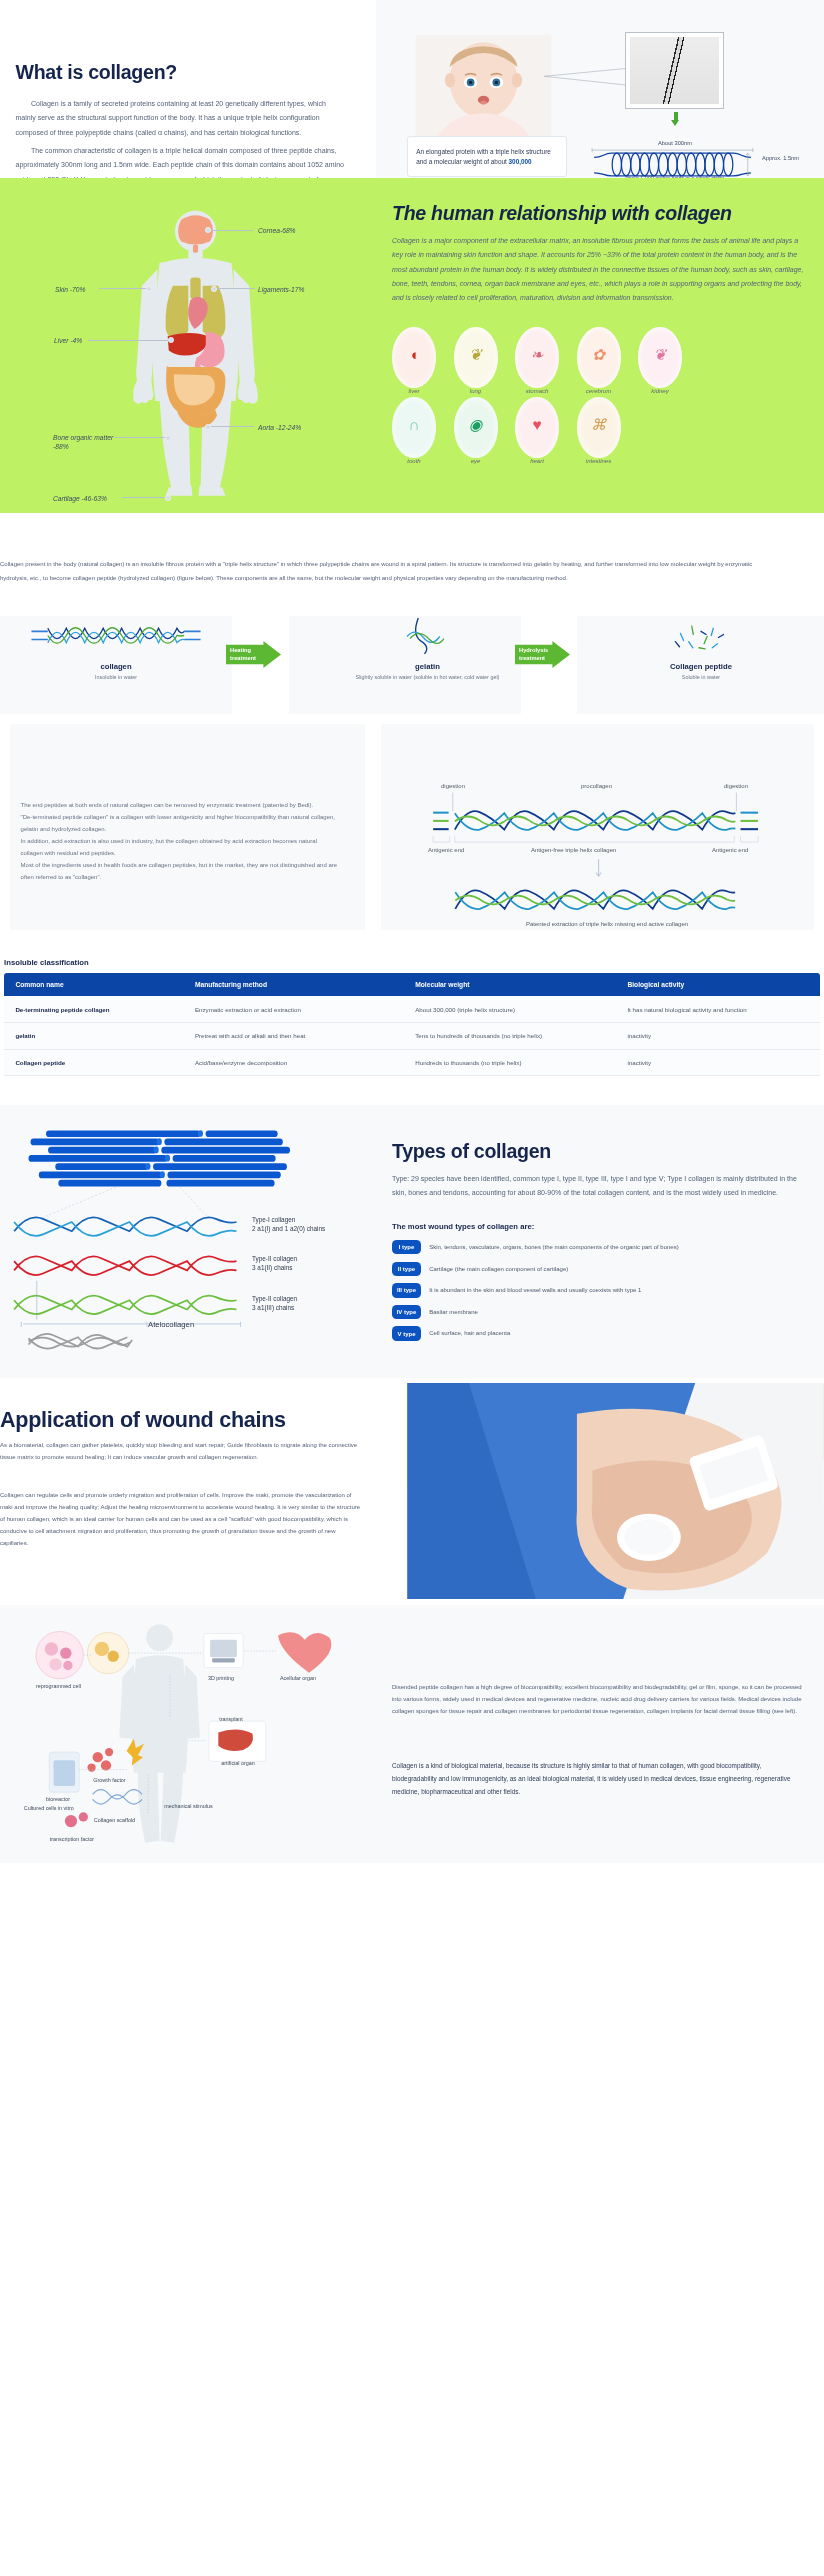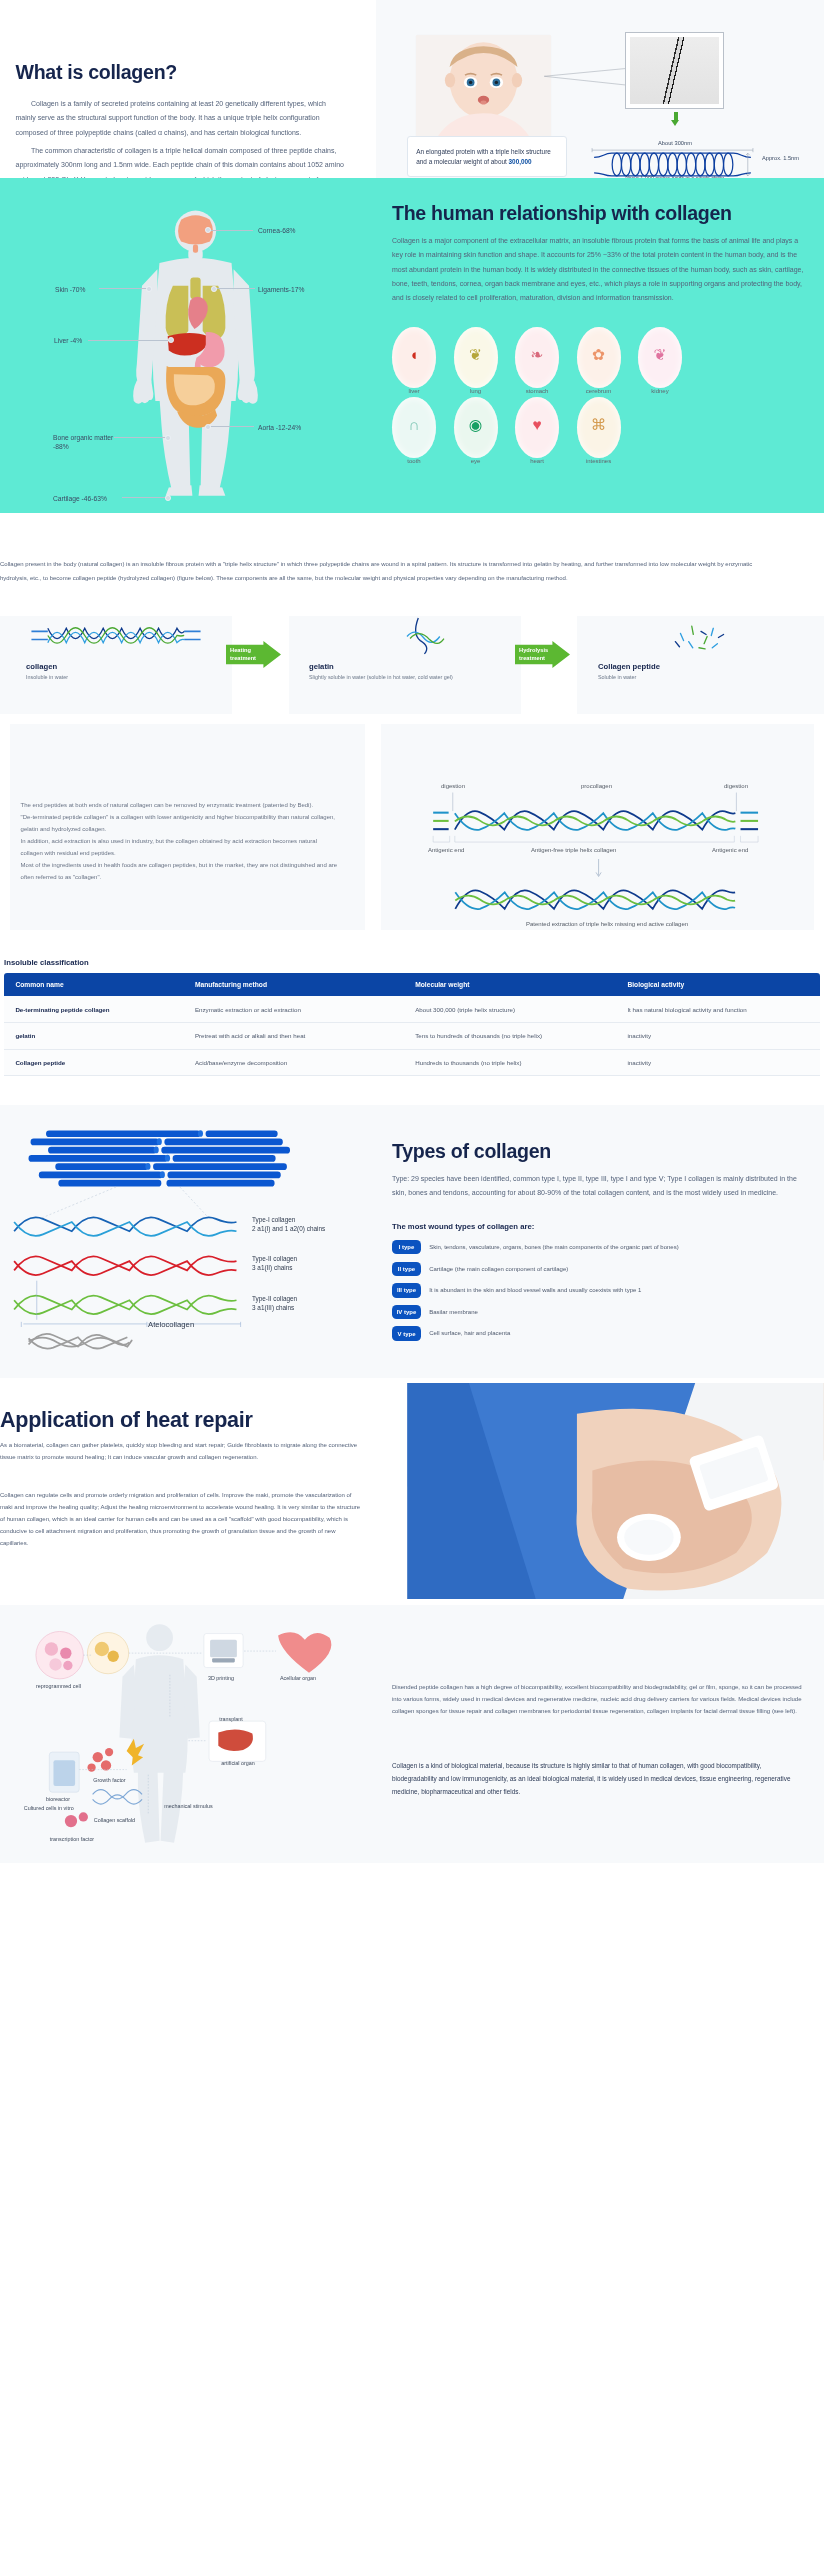--- a/index.html
+++ b/index.html
@@ -79,21 +79,21 @@
   .callout-box .t { font-size: 6.4px; line-height: 1.55; color: #2d3b57; }
   .callout-box .t b { color: #0b4ea2; }
 
   .helix-dim-wrap { position: absolute; left: 590px; top: 140px; width: 170px; }
   .dim-label { font-size: 5.7px; color: #3a4a63; text-align: center; }
   .approx-right { position: absolute; left: 762px; top: 155px; font-size: 5.7px; color:#3a4a63; }
   .chain-note { position:absolute; left:592px; top:175px; width:165px; text-align:center; font-size:5.4px; color:#3a4a63; line-height:1.35;}
   .glyxy-caption { position:absolute; left:459px; top:242px; width:361px; text-align:center; font-size:5.4px; color:#4a5669; }
 
   
-  #sec-human { height: 335px; background:#5eead4; }
+  #sec-human { height: 335px; background:#bef264;font-style:italic; }
   .body-figure { position:absolute; left:36px; top:20.6px; width:319px; height:299px; }
   .organ-label { position:absolute; font-size:6.7px; color:#3c4a63; line-height:1.35; }
   .leader { position:absolute; height:0.5px; background:#b9c3d0; }
   .leader-dot { position:absolute; width:5.7px; height:5.7px; border-radius:50%; background:#d5dde6; border:1px solid #eef2f6; }
 
   #human-title { position:absolute; left:392px; top:25px; }
   #human-p { position:absolute; left:392px; top:56px; width:412px; }
   .organ-grid { position:absolute; left:392px; top:149px; width:422px; }
   .organ-row { display:flex; gap:17.5px; margin-bottom:3.1px; }
   .organ-item { width:44px; text-align:center; }
@@ -103,21 +103,21 @@
     box-shadow: inset 0 0 8.2px rgba(255,255,255,.9);
   }
   .organ-glyph { font-size:15.5px; line-height:1; margin-bottom:5.2px; }
   .organ-name { font-size:6px; color:#60676f; }
 
   
   #sec-diff { background:#ffffff; height:206px; }
   #diff-title { position:absolute; left:0px; top:13.4px; width:804px; }
   #diff-p { position:absolute; left:0px; top:45px; width:762px; font-size:6px; line-height:2.3; }
   .flow { position:absolute; left:0px; top:103px; width:824px; height:98px; }
-  .flow-stage { position:absolute; top:0; }
+  .flow-stage { position:absolute; top:0; text-align:center; }
   .flow-name { font-size:7.7px; font-weight:bold; color:#16254d; margin-top:3.1px; }
   .flow-sub { font-size:5.4px; color:#6b7789; margin-top:3.1px; }
   .flow-arrow {
     position:absolute; top:25px; width:55px; height:27px;
     background:#5cb832;
     clip-path: polygon(0 14%, 68% 14%, 68% 0, 100% 50%, 68% 100%, 68% 86%, 0 86%);
     color:#fff; font-size:5.7px; line-height:1.25; font-weight:bold;
     display:flex; align-items:center; justify-content:flex-start; padding-left:4.1px; text-align:left;
   }
 
@@ -662,21 +662,21 @@
       <div class="type-desc">Basilar membrane</div>
     </div>
     <div class="type-row">
       <div class="type-chip">V type</div>
       <div class="type-desc">Cell surface, hair and placenta</div>
     </div>
   </div>
 </div>
 
 <div class="section band-white" id="sec-wound">
-  <h1 class="title big" id="wound-title">Application of heat repair</h1>
+  <h1 class="title big" id="wound-title">Application of wound chains</h1>
   <p class="body" id="wound-p1">As a biomaterial, collagen can gather platelets, quickly stop bleeding and start repair; Guide fibroblasts to migrate along the connective tissue matrix to promote wound healing; It can induce vascular growth and collagen regeneration.</p>
   <p class="body" id="wound-p2">Collagen can regulate cells and promote orderly migration and proliferation of cells. Improve the maki, promote the vascularization of maki and improve the healing quality; Adjust the healing microenvironment to accelerate wound healing. It is very similar to the structure of human collagen, which is an ideal carrier for human cells and can be used as a cell "scaffold" with good biocompatibility, which is conducive to cell attachment migration and proliferation, thus promoting the growth of granulation tissue and the growth of new capillaries.</p>
   <div class="wound-photo">
     <svg width="417" height="216" viewBox="0 0 810 420">
       <rect width="810" height="420" fill="#f3f5f7"></rect>
       <path d="M0 0 H500 L300 420 H0 Z" fill="#2f6bc2"></path>
       <path d="M120 0 H560 L420 420 H250 Z" fill="#3d7ad0"></path>
       <path d="M330 60 Q560 20 690 140 Q760 220 700 330 Q610 420 430 400 Q320 360 330 250 Z" fill="#f0d2bd"></path>
       <path d="M360 170 Q520 120 640 200 Q700 260 640 330 Q540 390 420 360 Q350 300 360 230Z" fill="#e7bda4"></path>
       <rect x="560" y="120" width="150" height="110" rx="10" fill="#ffffff" transform="rotate(-18 635 175)"></rect>

